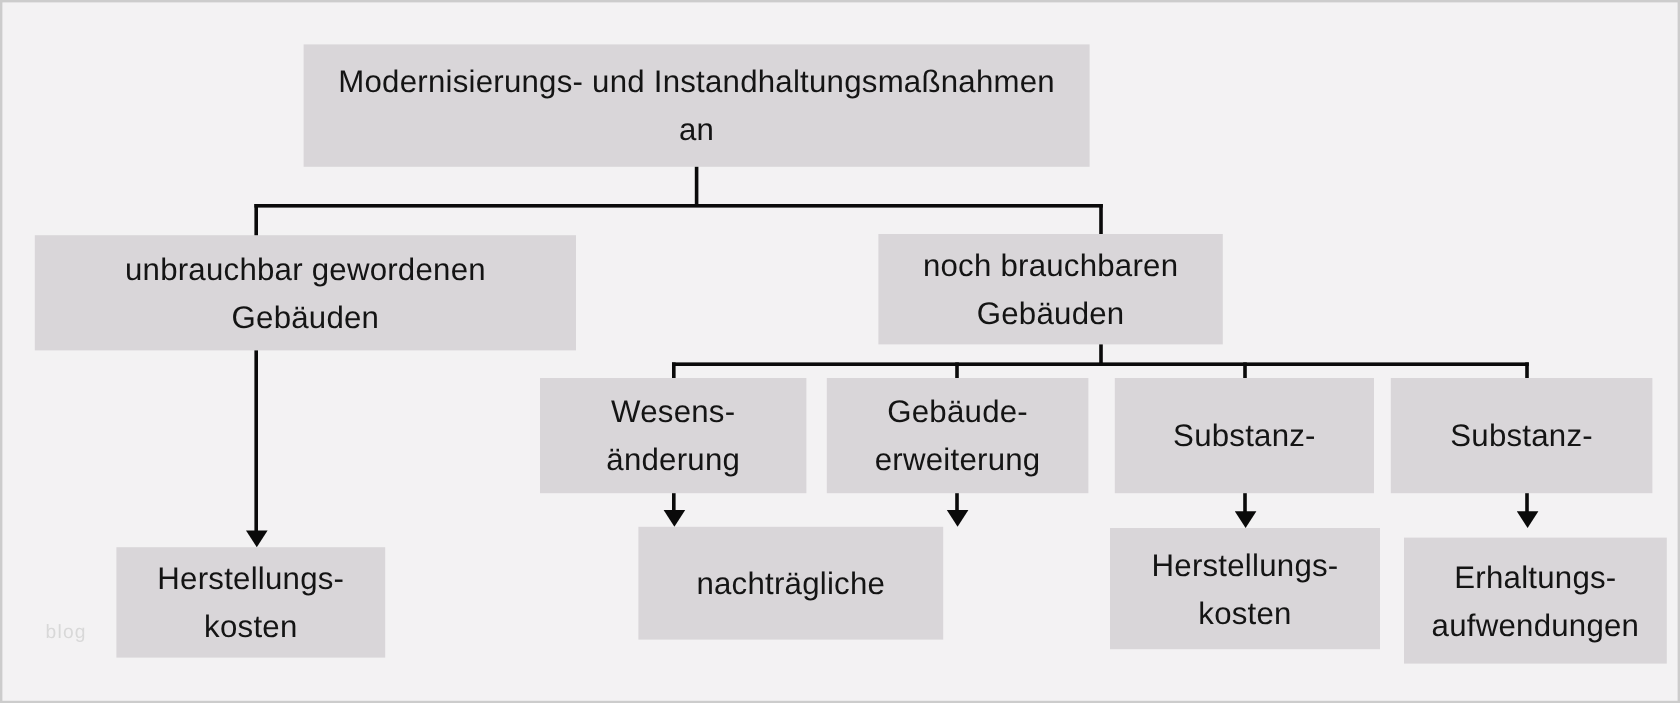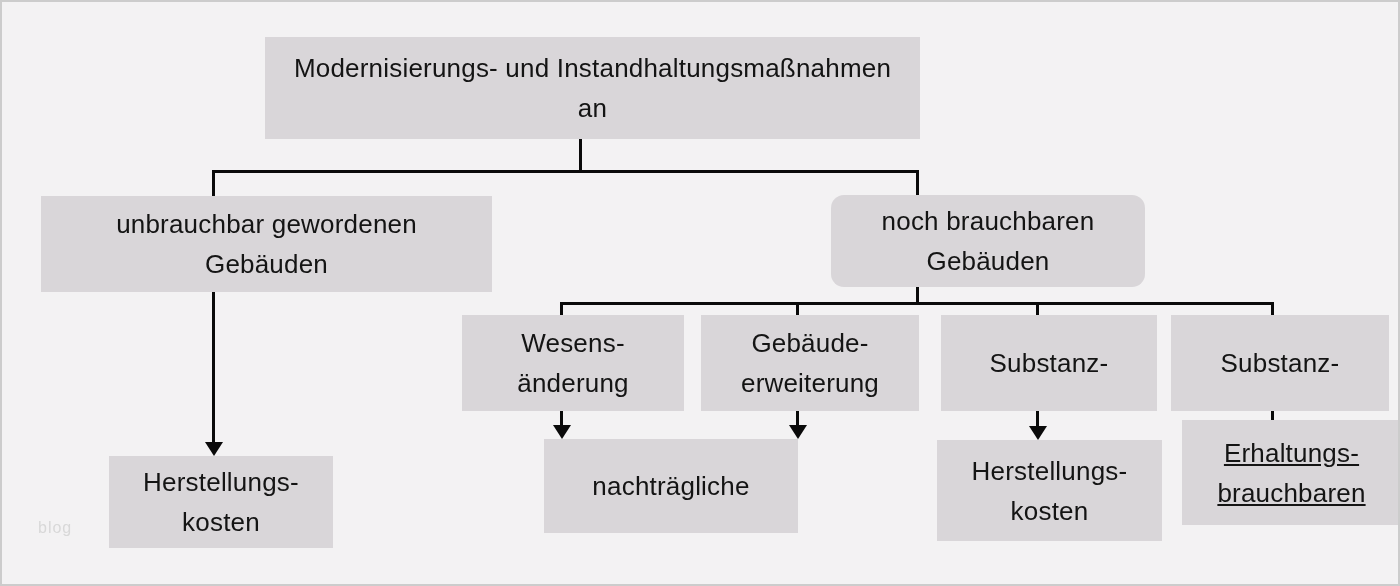--- a/index.html
+++ b/index.html
@@ -20,21 +20,20 @@
     background: var(--box-fill);
     color: var(--text);
     display: flex;
     flex-direction: column;
     align-items: center;
     justify-content: center;
     text-align: center;
     font-size: 26px;
     line-height: 40px;
     letter-spacing: 0.2px;
-    margin-left: 12px;
   }
   .node span { display: block; white-space: nowrap; }
 
   .vline { position: absolute; width: 3px; background: var(--line); }
   .hline { position: absolute; height: 3px; background: var(--line); }
 
   .arrowhead {
     position: absolute;
     width: 0; height: 0;
     border-left: 9px solid transparent;
@@ -63,21 +62,21 @@
 
   <div class="vline" style="left:577px; top:137px; height:33px;"></div>
   <div class="hline" style="left:210px; top:168px; width:707px;"></div>
   <div class="vline" style="left:210px; top:168px; height:28px;"></div>
   <div class="vline" style="left:914px; top:168px; height:27px;"></div>
 
   <div class="node" style="left:27px; top:194px; width:451px; height:96px;">
     <span>unbrauchbar gewordenen</span>
     <span>Gebäuden</span>
   </div>
-  <div class="node" style="left:817px; top:193px; width:314px; height:92px;border-radius:13px;">
+  <div class="node" style="left:730px; top:193px; width:287px; height:92px;">
     <span>noch brauchbaren</span>
     <span>Gebäuden</span>
   </div>
 
   <div class="vline" style="left:210px; top:290px; height:151px;"></div>
   <div class="arrowhead" style="left:203px; top:440px;"></div>
 
   <div class="vline" style="left:914px; top:285px; height:18px;"></div>
   <div class="hline" style="left:558px; top:300px; width:714px;"></div>
   <div class="vline" style="left:558px; top:300px; height:14px;"></div>
@@ -116,20 +115,20 @@
     <span>Herstellungs-</span>
     <span>kosten</span>
   </div>
   <div class="node" style="left:530px; top:437px; width:254px; height:94px;">
     <span>nachträgliche</span>
   </div>
   <div class="node" style="left:923px; top:438px; width:225px; height:101px;">
     <span>Herstellungs-</span>
     <span>kosten</span>
   </div>
-  <div class="node" style="left:1168px; top:418px; width:219px; height:105px;text-decoration:underline;">
+  <div class="node" style="left:1168px; top:446px; width:219px; height:105px;">
     <span>Erhaltungs-</span>
-    <span>brauchbaren</span>
+    <span>aufwendungen</span>
   </div>
 
   <div class="watermark">blog</div>
 
 </div>
 
 </body></html>

